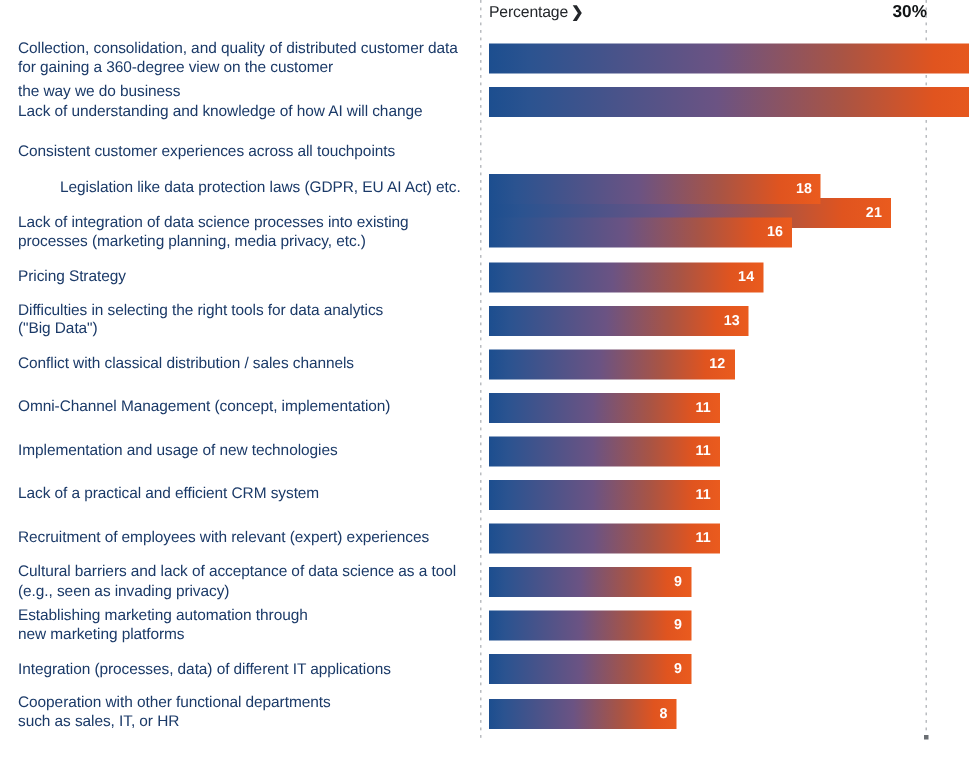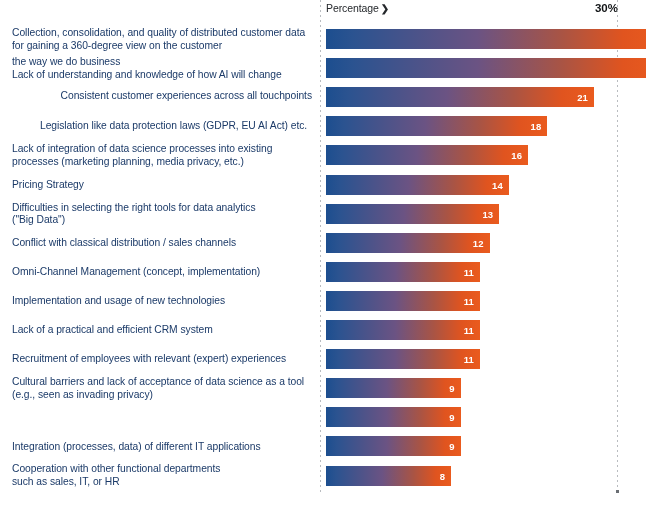--- a/index.html
+++ b/index.html
@@ -152,25 +152,25 @@
           <div>the way we do business</div>
           <div>Lack of understanding and knowledge of how AI will change</div>
         </div>
         <div class="bar-track">
           <div class="bar" style="height: 20px; width: 289px;">
             <span class="bar-value">30</span>
           </div>
         </div>
       </div>
       <div class="row" style="top: 87.2px; height: 20px;">
-        <div class="row-label" style="top: 3px; text-align: right;">
+        <div class="row-label" style="top: 9px;">
           <div>Consistent customer experiences across all touchpoints</div>
         </div>
         <div class="bar-track">
-          <div class="bar" style="height: 20px; width: 220px;">
+          <div class="bar" style="height: 20px; width: 220px; margin-top: 45px;">
             <span class="bar-value">21</span>
           </div>
         </div>
       </div>
       <div class="row" style="top: 116.3px; height: 20px;">
         <div class="row-label" style="top: 4.2px; margin-left: 28px;">
           <div>Legislation like data protection laws (GDPR, EU AI Act) etc.</div>
         </div>
         <div class="bar-track">
           <div class="bar" style="height: 20px; width: 173.4px;">
@@ -265,20 +265,24 @@
           <div>Cultural barriers and lack of acceptance of data science as a tool</div>
           <div>(e.g., seen as invading privacy)</div>
         </div>
         <div class="bar-track">
           <div class="bar" style="height: 20px; width: 86.7px;">
             <span class="bar-value">9</span>
           </div>
         </div>
       </div>
       <div class="row" style="top: 407.3px; height: 20px;">
+        <div class="row-label" style="top: -2.1px;">
+          <div>Establishing marketing automation through</div>
+          <div>new marketing platforms</div>
+        </div>
         <div class="bar-track">
           <div class="bar" style="height: 20px; width: 86.7px;">
             <span class="bar-value">9</span>
           </div>
         </div>
       </div>
       <div class="row" style="top: 436.4px; height: 20px;">
         <div class="row-label" style="top: 4.2px;">
           <div>Integration (processes, data) of different IT applications</div>
         </div>

